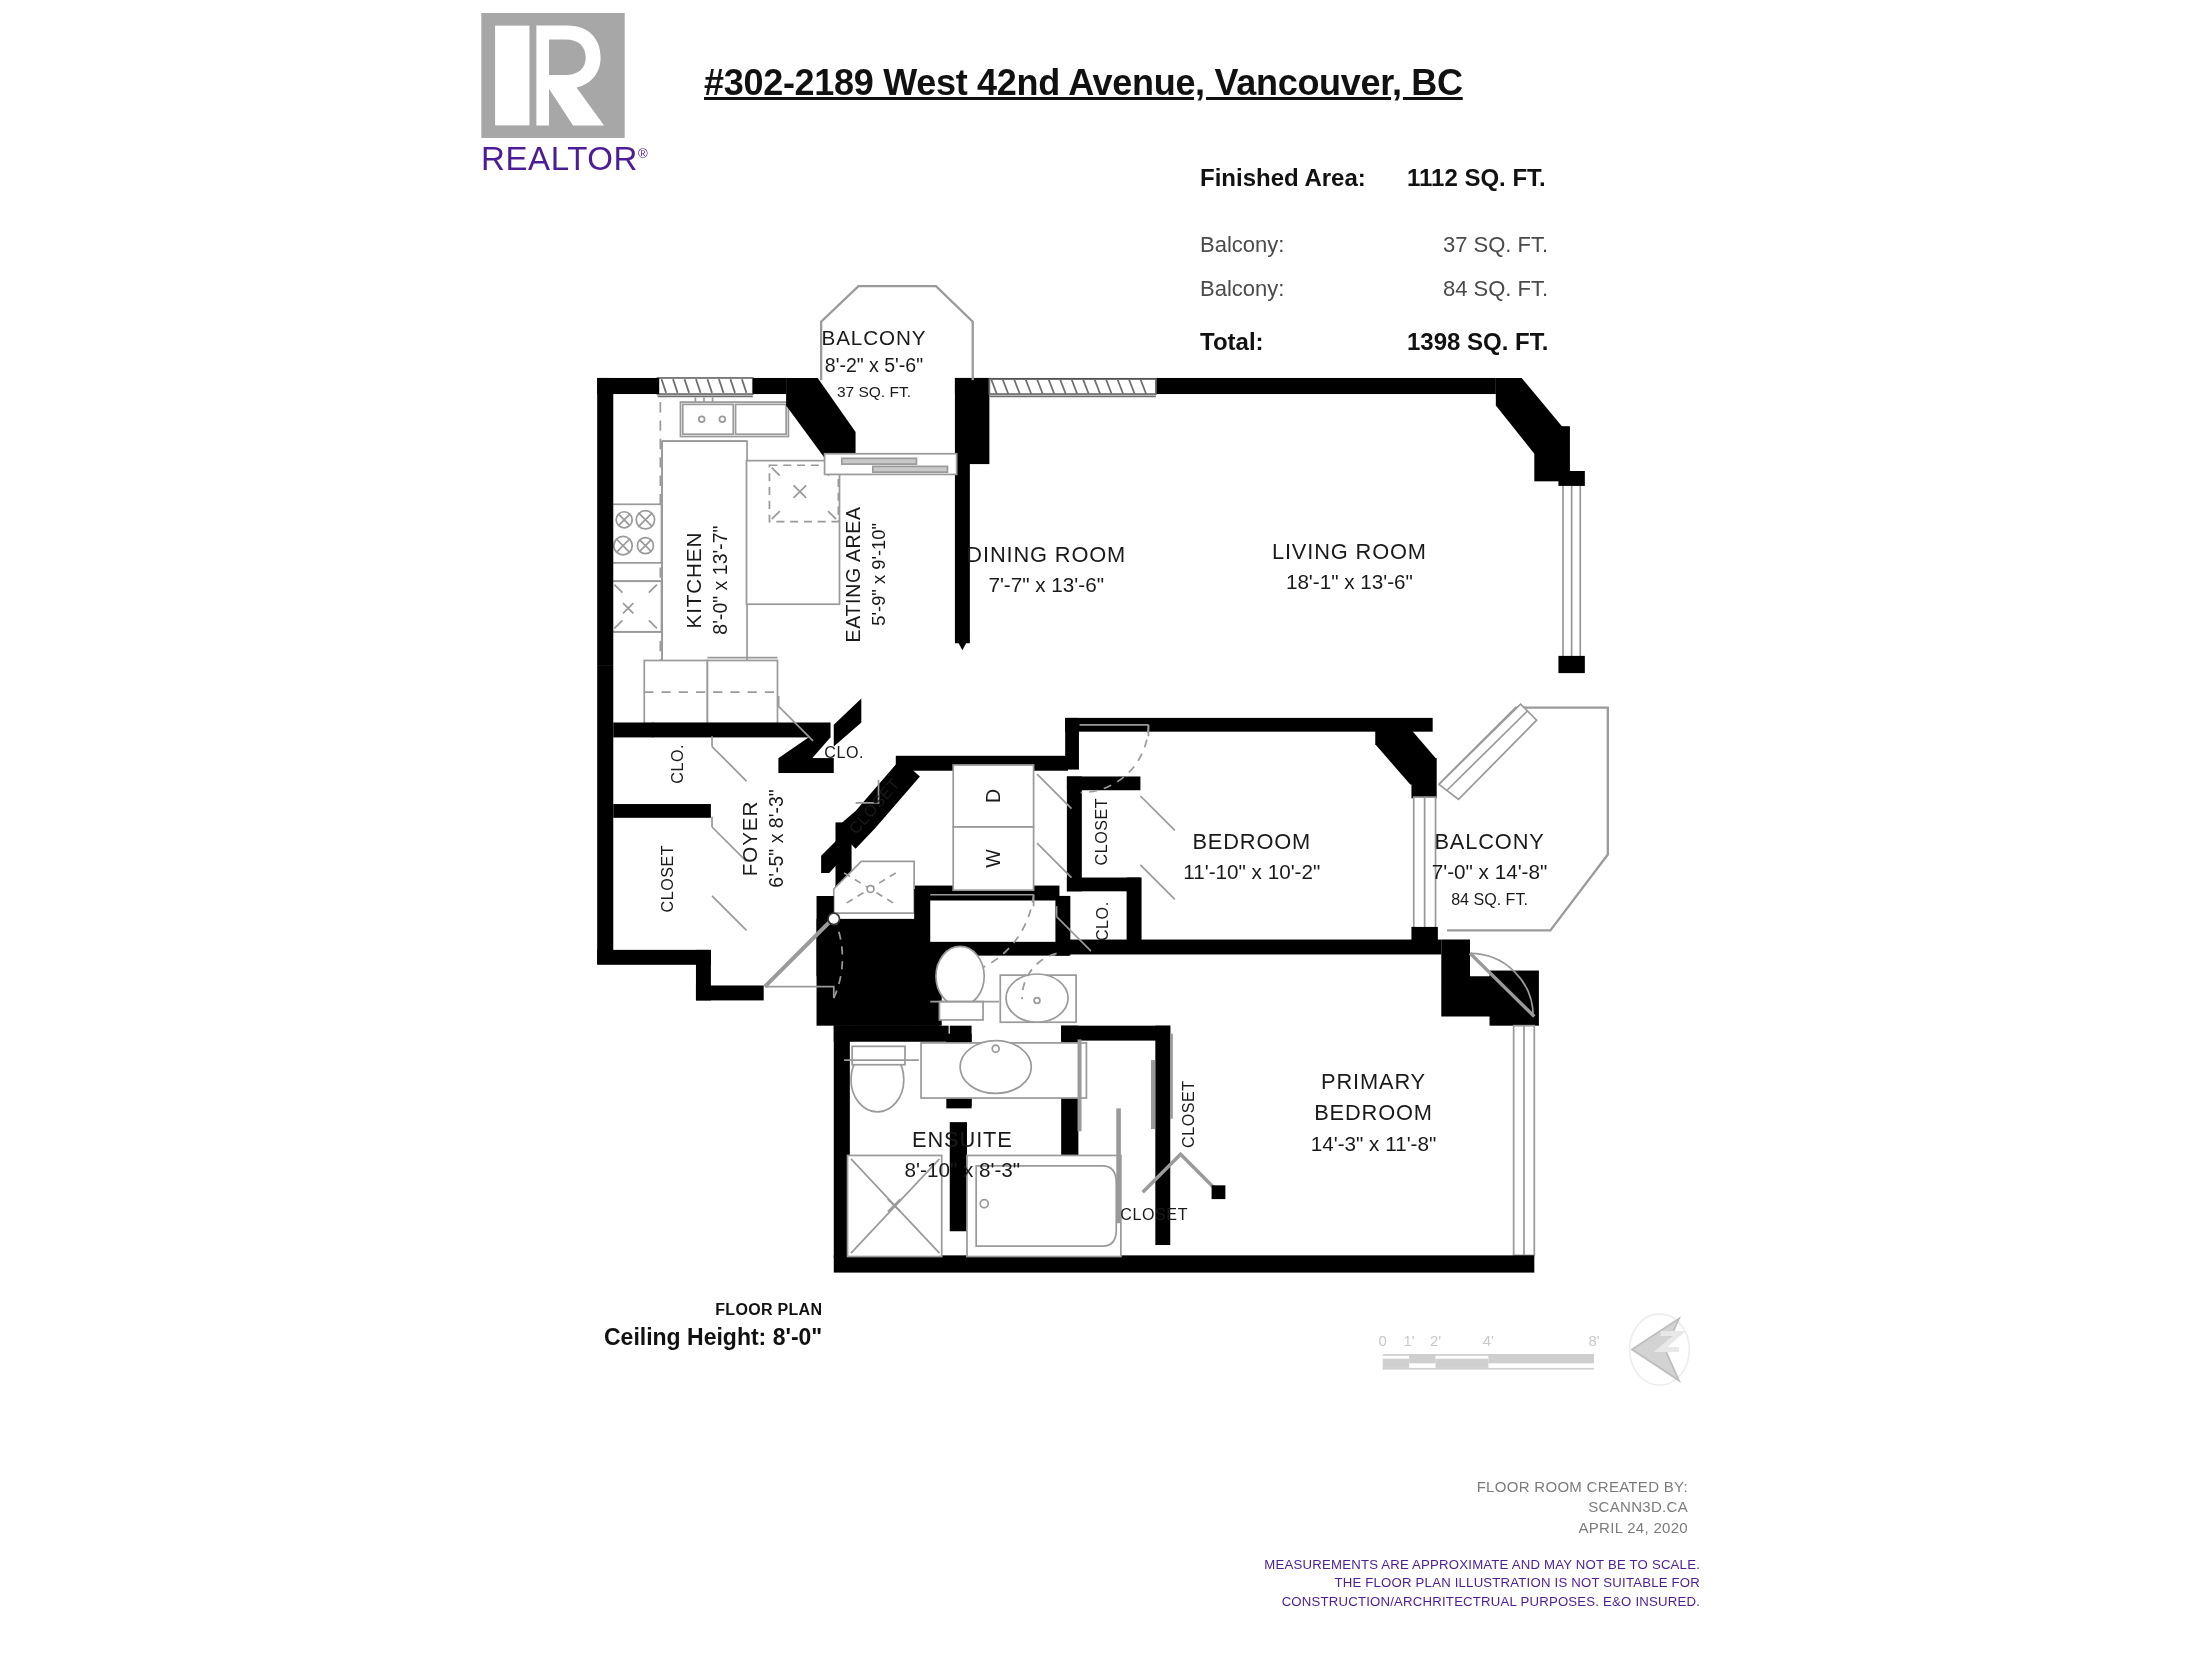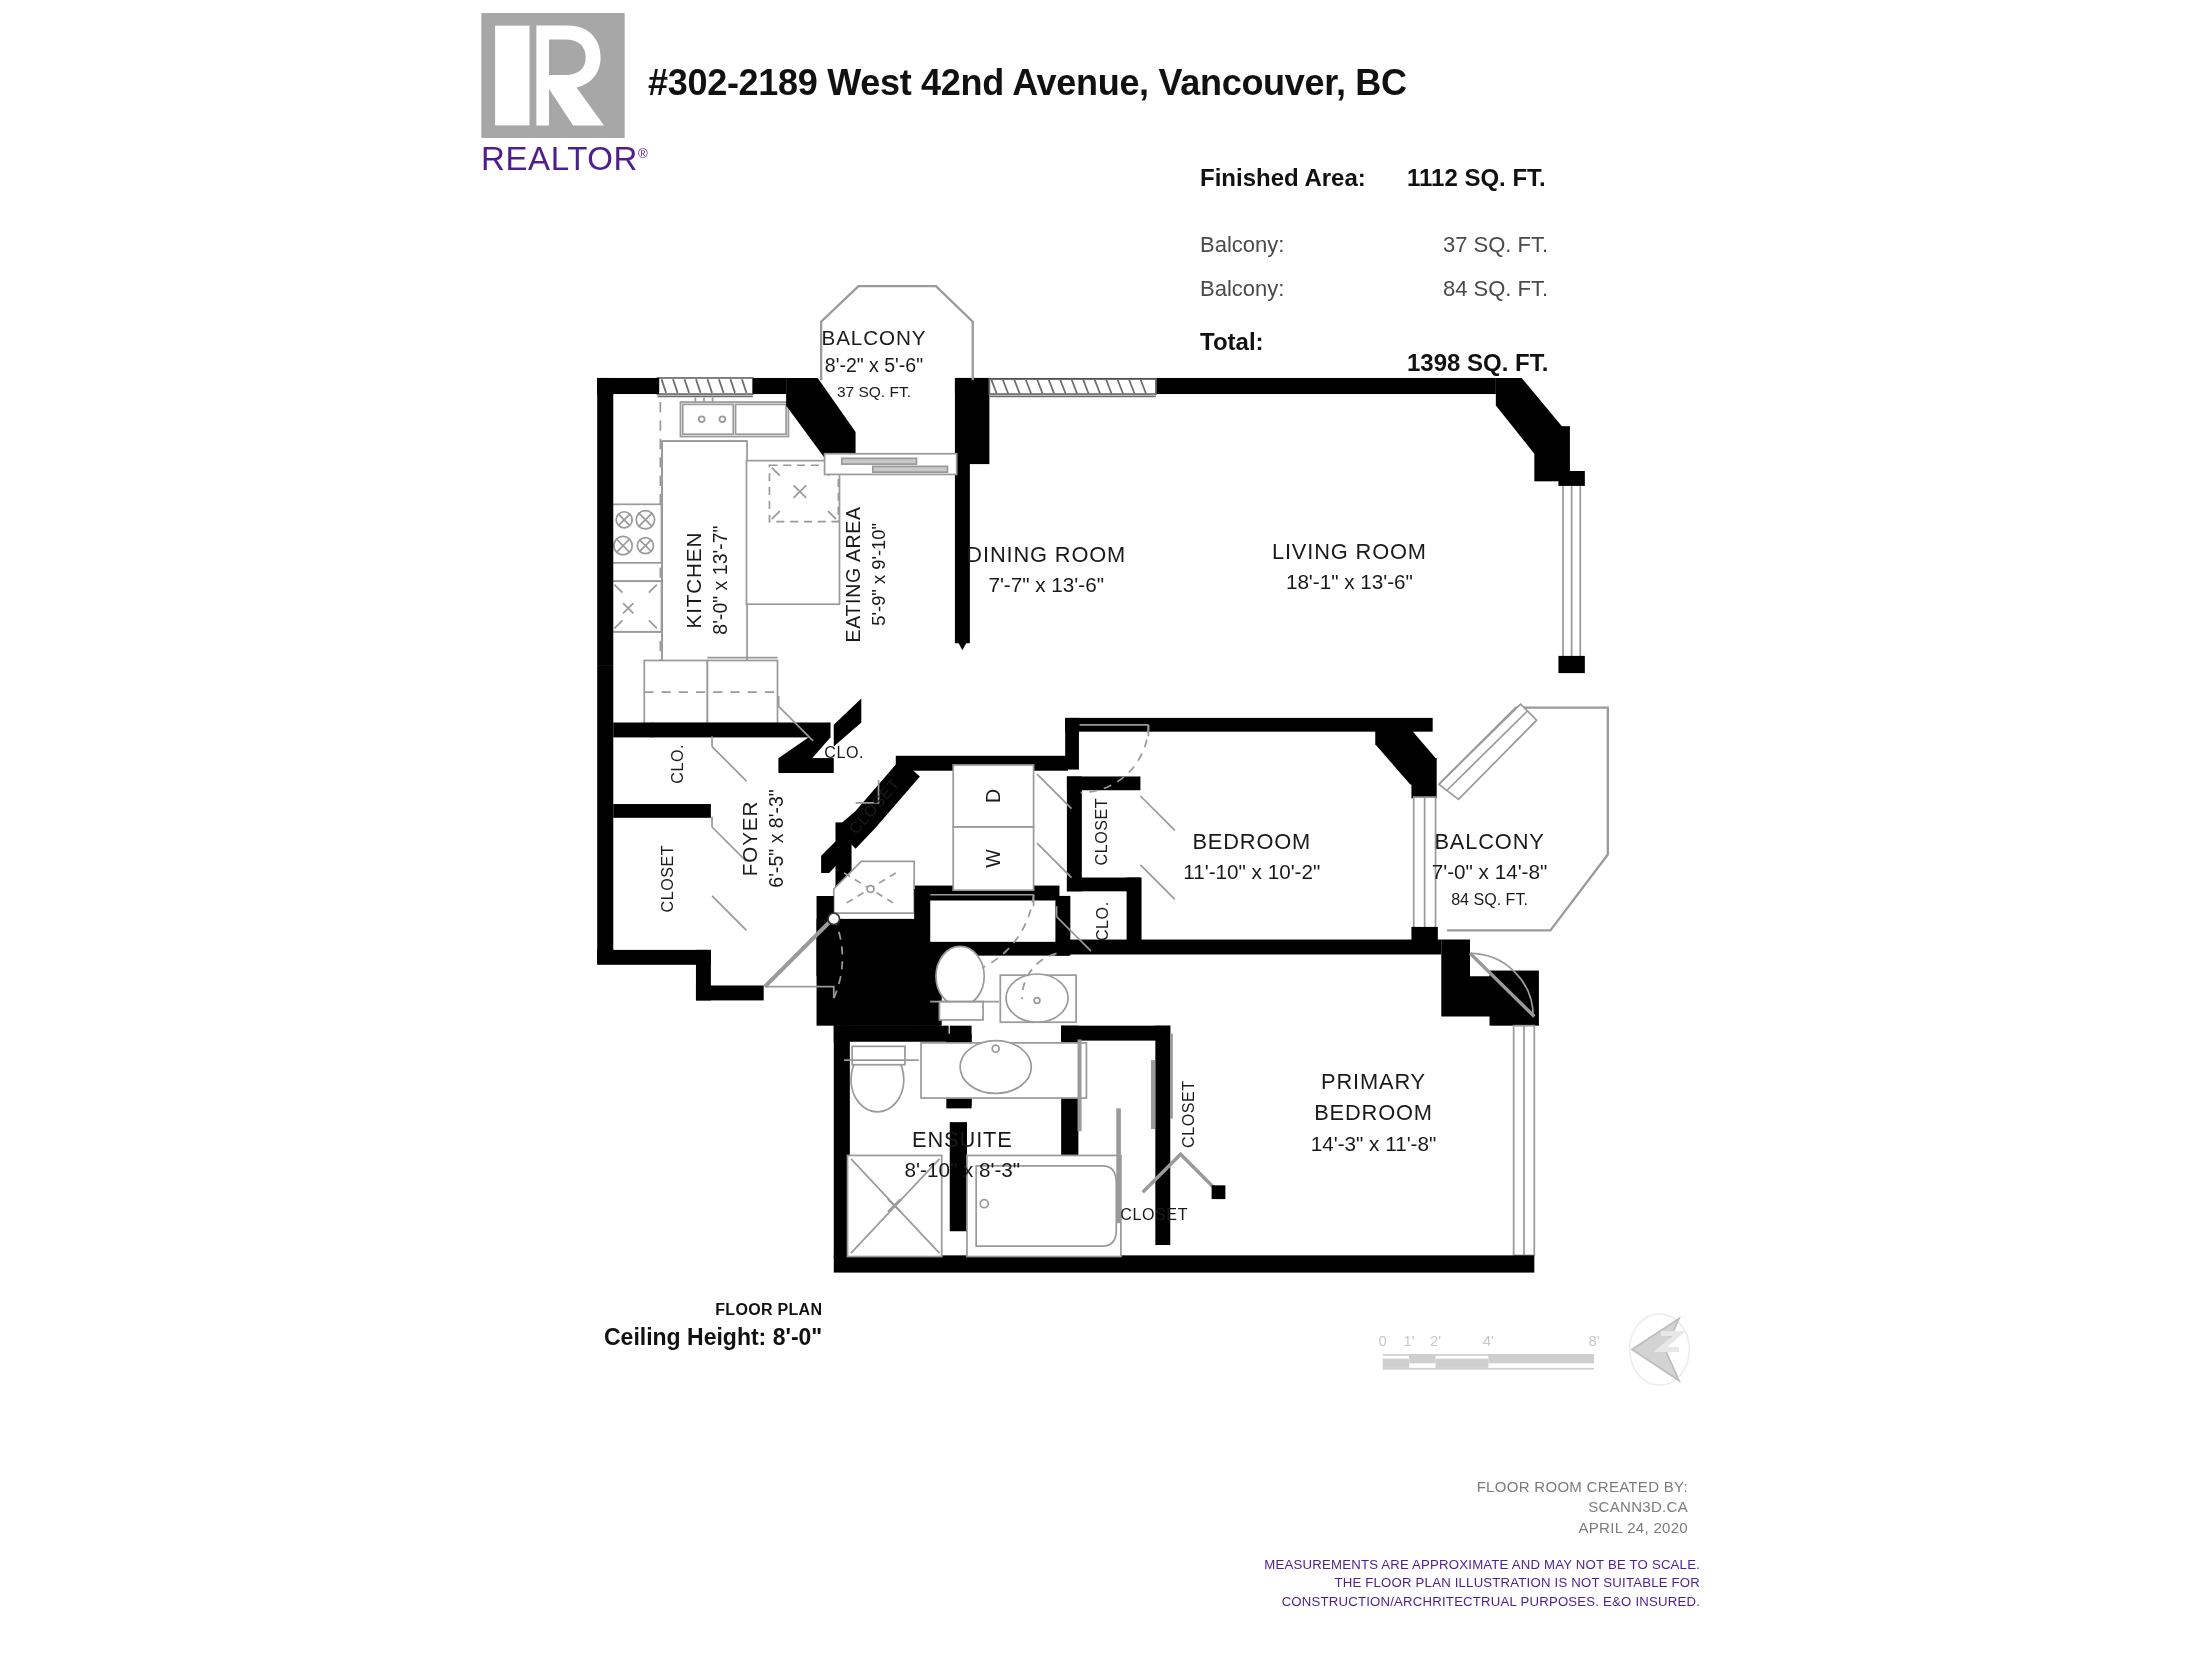--- a/index.html
+++ b/index.html
@@ -18,36 +18,36 @@
   }
   .realtor-mark { width:144px; height:125px; position:relative; }
   .realtor-word {
     font-size:33px; letter-spacing:0.6px; color:#4c1d95;
     font-family:"Liberation Sans", sans-serif; line-height:1;
     margin-top:2.3px; white-space:nowrap;
   }
   .realtor-word sup { font-size:13.2px; vertical-align:super; }
 
   .title {
-    position:absolute; left:648px; top:62px;
+    position:absolute; left:704px; top:62px;
     font-size:36px; font-weight:bold; letter-spacing:-0.3px;
-    white-space:nowrap; color:#111;
+    white-space:nowrap; color:#111;text-decoration:underline;
   }
 
   .area-block { position:absolute; left:1200px; top:164px; width:402px; }
   .area-row { display:flex; justify-content:space-between; white-space:nowrap; }
   .area-row.main { font-size:24px; font-weight:bold; color:#111; }
   .area-row.main .lbl { margin-right:8px;text-align:center; }
   .area-row.main .val { width:195px; text-align:left; }
   .area-row.sub { font-size:22px; font-weight:normal; color:#4a4a4a; margin-top:18px; }
   .area-row.sub .val { width:195px; text-align:left; padding-left:36px;}
   .area-spacer { height:22px; }
   .area-spacer2 { height:26.4px; }
   .area-row.total { font-size:24px; font-weight:bold; color:#111; }
-  .area-row.total .val { width:195px; text-align:left;margin-top:21px; }
+  .area-row.total .val { width:195px; text-align:left; }
 
   
   #plan-svg { position:absolute; left:0px; top:0px; width:2205px; height:1654px; }
 
   
   .fp-caption { position:absolute; left:604px; top:1301px; }
   .fp-caption .l1 { font-size:16px; font-weight:bold; letter-spacing:0.3px; color:#111;text-align:right; }
   .fp-caption .l2 { font-size:23px; font-weight:bold; color:#111; margin-top:4.6px; }
 
   .credit { position:absolute; left:1286px; top:1477px; width:402px; text-align:right;

